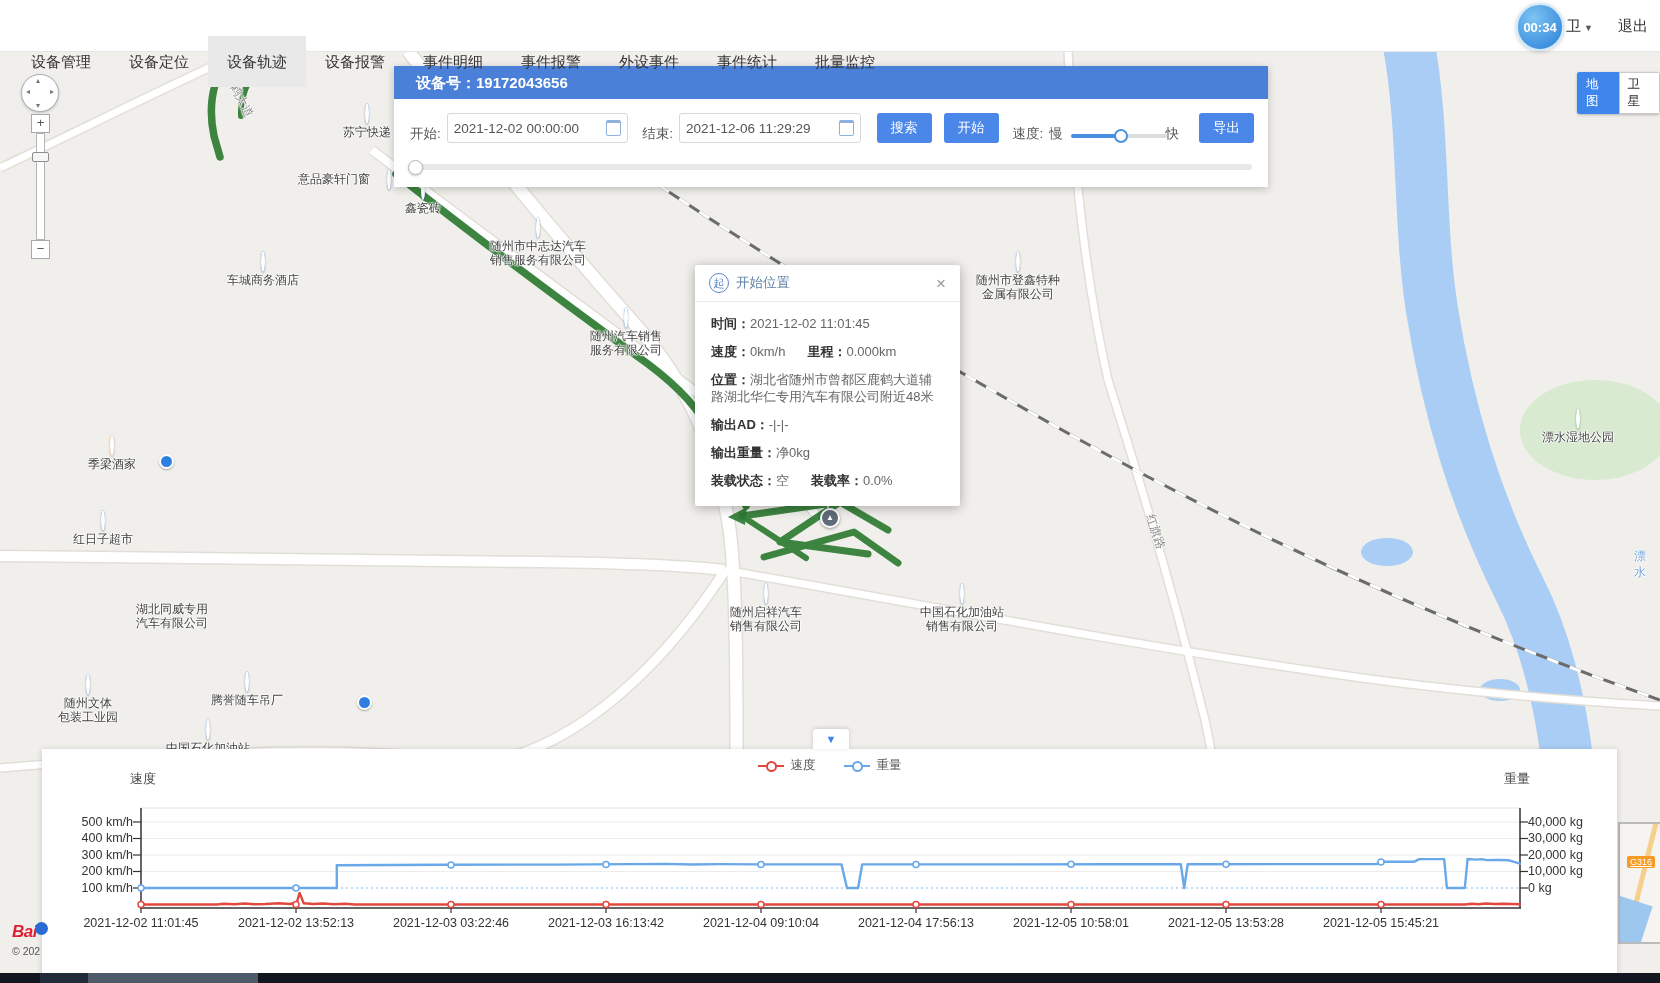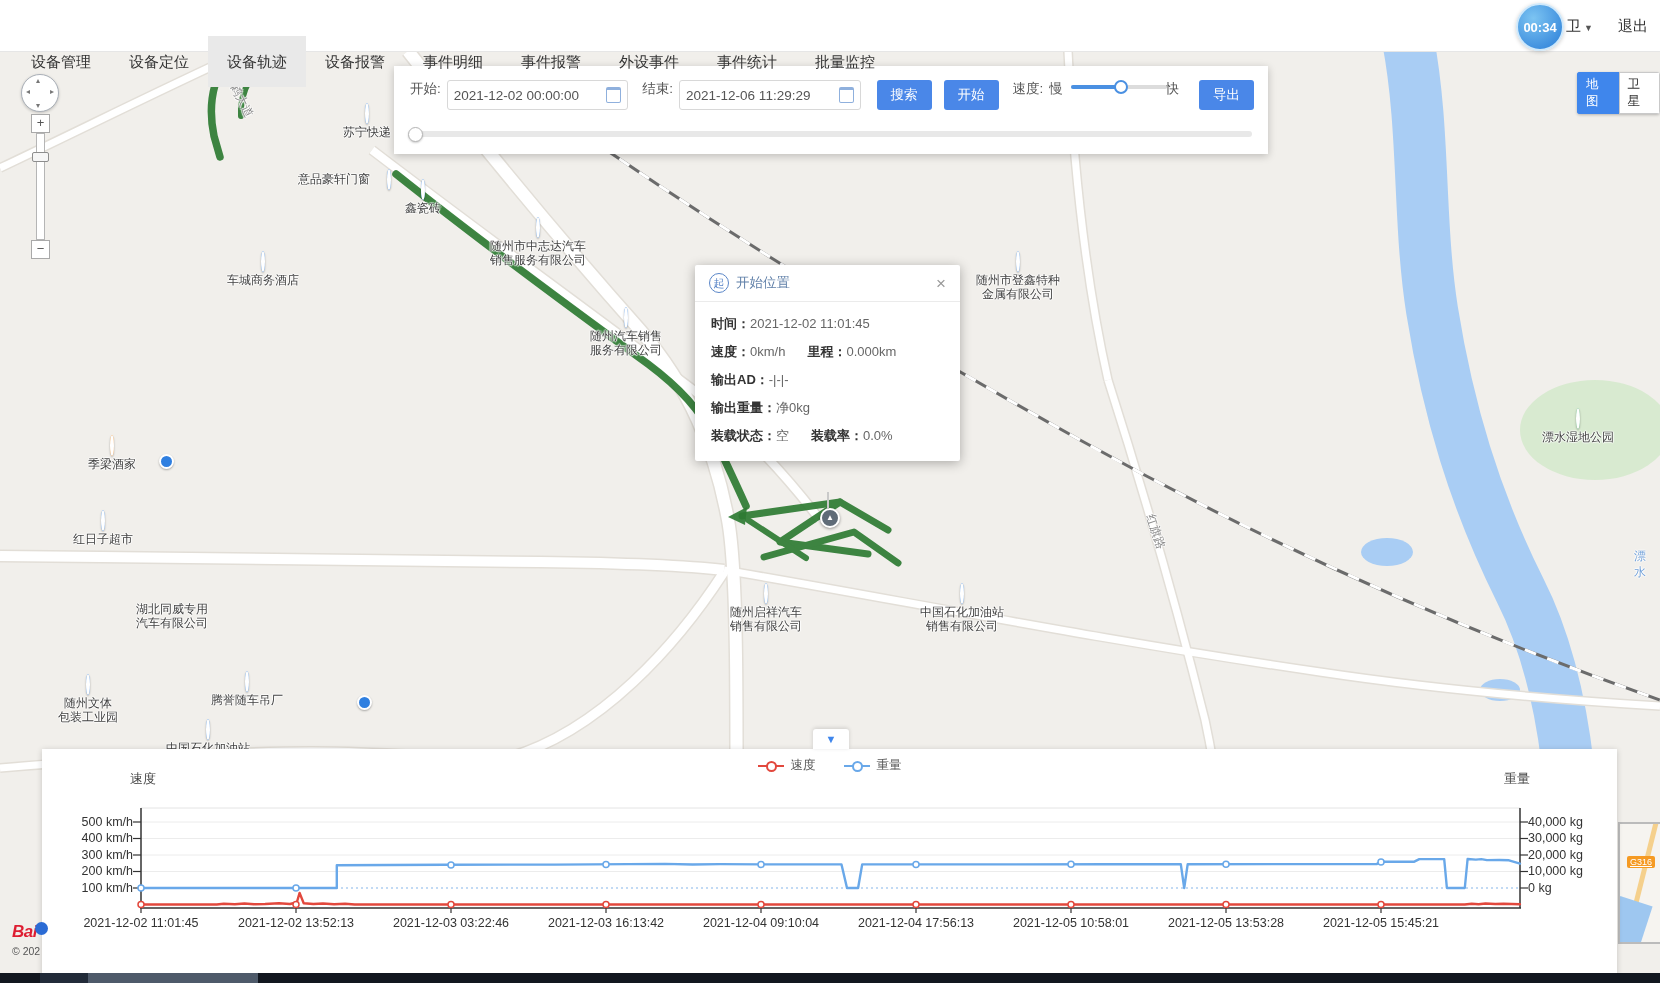--- a/index.html
+++ b/index.html
@@ -58,21 +58,21 @@
   .map-toggle{position:absolute;left:1577px;top:72px;z-index:6;display:flex;font-size:12.5px;
     box-shadow:0 1px 3px rgba(0,0,0,.25);border-radius:3px;overflow:hidden;}
   .map-toggle .opt{padding:3px 8px;background:#fff;color:#333;border:1px solid #c9c9c9;cursor:pointer;}
   .map-toggle .opt.sel{background:#3f86ec;color:#fff;border-color:#3f86ec;}
 
   
   .panel{position:absolute;left:394px;top:66px;width:874px;z-index:10;box-shadow:0 2px 8px rgba(0,0,0,.22);}
   .panel-header{height:33px;background:#4a80d8;color:#fff;font-size:15px;font-weight:bold;
     line-height:33px;padding-left:22px;}
   .panel-body{background:#fff;padding:14px 14px 12px 14px;}
-  .ctrl-row{display:flex;align-items:flex-start;height:30px;}
+  .ctrl-row{display:flex;align-items:flex-end;height:30px;}
   .ctrl-row .lab{font-size:13.5px;color:#555;margin:0 6px 0 2px;white-space:nowrap;}
   .dt-input{display:flex;align-items:center;width:190px;height:28px;border:1px solid #d8d8d8;
     border-radius:3px;background:#fff;padding:0 6px;cursor:text;}
   .dt-input .val{flex:1;font-size:13.5px;color:#555;white-space:nowrap;}
   .cal-icon{width:13px;height:12px;border:1px solid #8fb0dd;border-top:3px solid #8fb0dd;border-radius:2px;cursor:pointer;}
   .btn{height:30px;padding:0 14px;background:#4a87e8;border:none;border-radius:3px;color:#fff;
     font-size:13.5px;cursor:pointer;white-space:nowrap;font-family:inherit;}
   .spd-slider{position:relative;width:96px;height:14px;margin:0 8px;cursor:pointer;}
   .spd-track{position:absolute;left:0;top:5px;width:96px;height:4px;background:#dcdcdc;border-radius:2px;}
   .spd-fill{position:absolute;left:0;top:5px;width:50px;height:4px;background:#4a90e2;border-radius:2px;}
@@ -218,20 +218,21 @@
 <div class="zoom-track">
   <div class="zoom-handle"></div>
 </div>
 <div class="zoom-minus">−</div>
 <div class="map-toggle">
   <span class="opt sel">地图</span>
   <span class="opt">卫星</span>
 </div>
 
 <div class="panel">
+  <div class="panel-header">设备号：19172043656</div>
   <div class="panel-body">
     <div class="ctrl-row">
       <span class="lab">开始:</span>
       <div class="dt-input">
         <span class="val">2021-12-02 00:00:00</span>
         <span class="cal-icon"></span>
       </div>
       <span class="lab" style="margin-left:14px;">结束:</span>
       <div class="dt-input">
         <span class="val">2021-12-06 11:29:29</span>
@@ -258,20 +259,21 @@
 
 <div class="popup">
   <div class="popup-header">
     <span class="popup-badge">起</span>
     <span class="popup-title">开始位置</span>
     <span class="popup-close">×</span>
   </div>
   <div class="popup-body">
     <div class="prow"><b>时间：</b><span class="v">2021-12-02 11:01:45</span></div>
     <div class="prow"><b>速度：</b><span class="v">0km/h</span><b class="pair2">里程：</b><span class="v">0.000km</span></div>
+    <div class="prow"><b>位置：</b><span class="v">湖北省随州市曾都区鹿鹤大道辅路湖北华仁专用汽车有限公司附近48米</span></div>
     <div class="prow"><b>输出AD：</b><span class="v">-|-|-</span></div>
     <div class="prow"><b>输出重量：</b><span class="v">净0kg</span></div>
     <div class="prow"><b>装载状态：</b><span class="v">空</span><b class="pair2">装载率：</b><span class="v">0.0%</span></div>
   </div>
 </div>
 
 <div class="collapse-btn">▼</div>
 <div class="chart-card">
   <div class="legend">
     <span class="legend-item">

